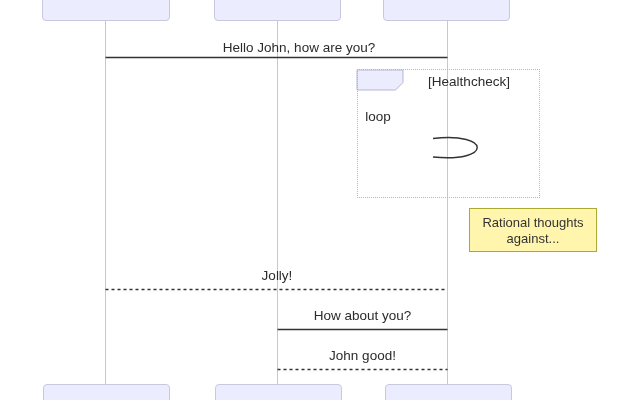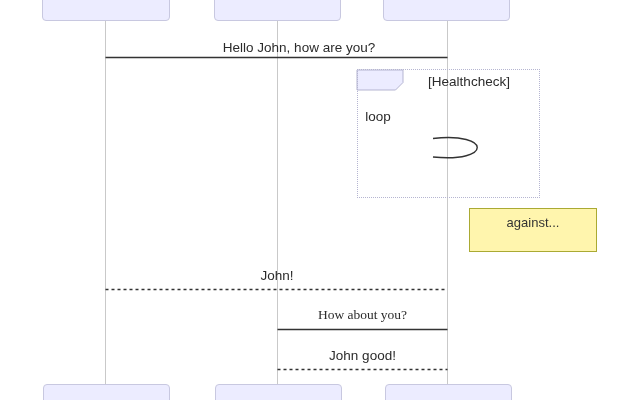--- a/index.html
+++ b/index.html
@@ -76,21 +76,22 @@
   <div class="actor-box" style="left:215px;top:384px;"></div>
   <div class="actor-box" style="left:385px;top:384px;"></div>
 
   <div class="loop-rect"></div>
 
   <div class="msg-label" style="left:378px;top:80px;margin-top:36px;">loop</div>
   <div class="msg-label" style="left:469px;top:81px;">[Healthcheck]</div>
 
 
   <div class="note-box">
+    <div>Rational thoughts</div>
     <div>against...</div>
   </div>
 
   <div class="msg-label" style="left:277px;top:46.5px;margin-left:22px;">Hello John, how are you?</div>
-  <div class="msg-label" style="left:277px;top:275px;">John!</div>
-  <div class="msg-label" style="left:362.5px;top:314.5px;font-family:Liberation Serif, serif;">How about you?</div>
+  <div class="msg-label" style="left:277px;top:275px;">Jolly!</div>
+  <div class="msg-label" style="left:362.5px;top:314.5px;">How about you?</div>
   <div class="msg-label" style="left:362.5px;top:354.5px;">John good!</div>
 
 </div>
 
 </body></html>

